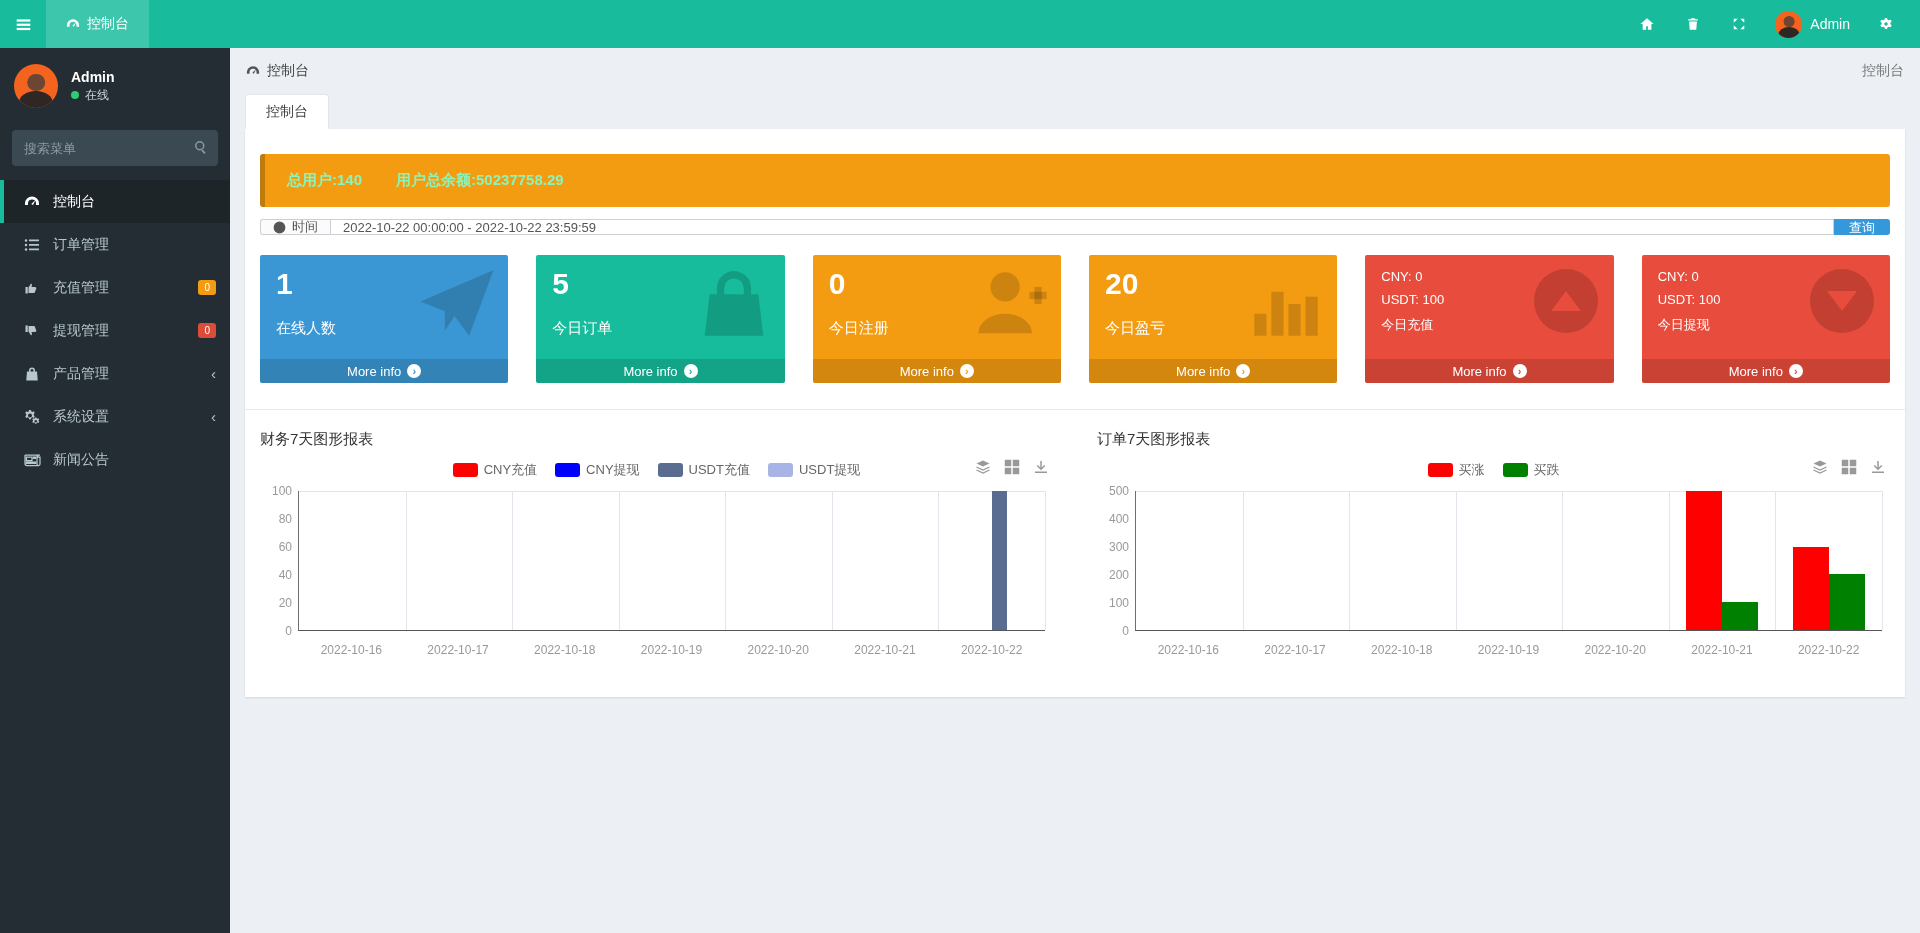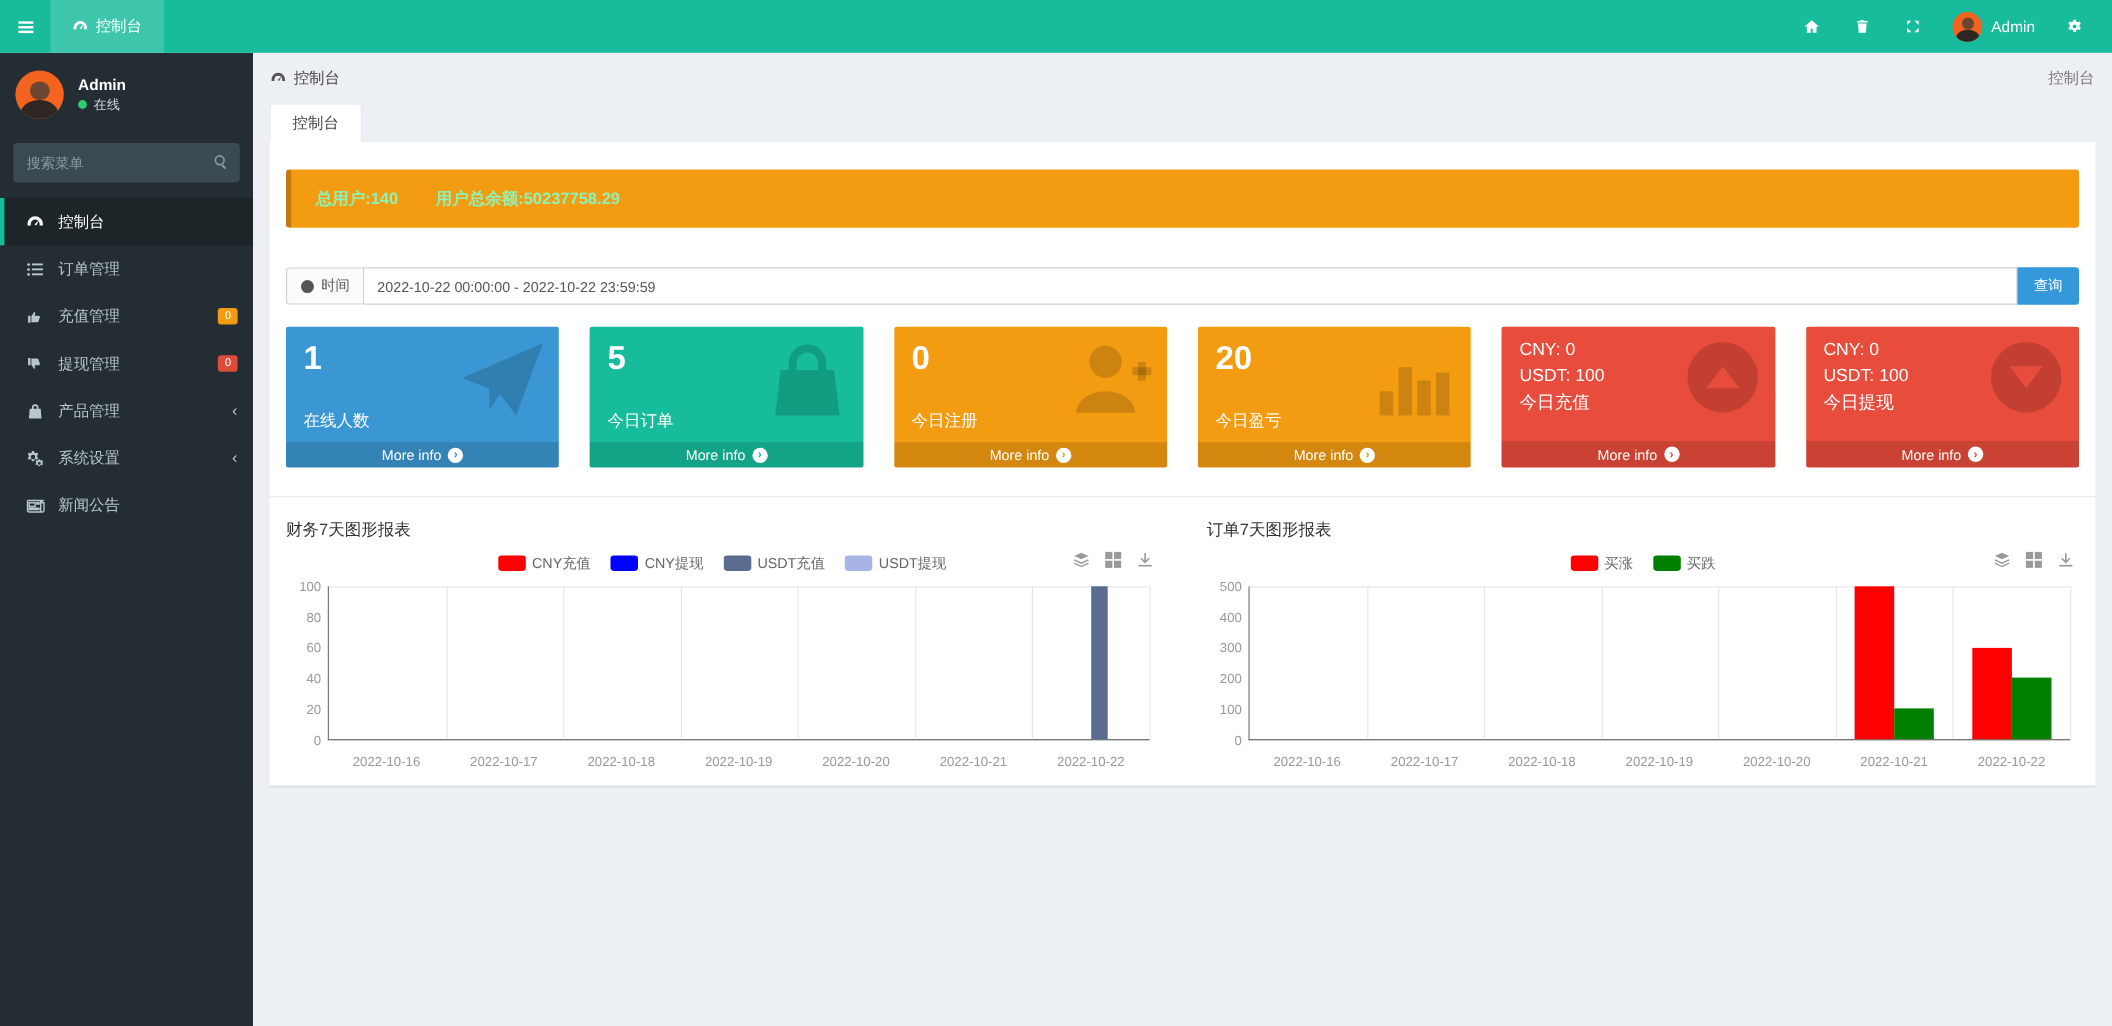--- a/index.html
+++ b/index.html
@@ -55,33 +55,33 @@
   .page { padding:0 15px; }
   .tab-strip { display:flex; margin-top:6px; }
   .tab { background:#fff; border:1px solid #e2e6ea; border-bottom:none; border-radius:3px 3px 0 0;
     padding:8px 20px; font-size:14px; color:#444; cursor:pointer; }
   .card { background:#fff; box-shadow:0 1px 2px rgba(0,0,0,.1); padding:15px; min-height:568px; }
 
   .alert { margin-top:10px; background:#f39c12; border-left:5px solid #bf7c0c; height:53px;
     display:flex; align-items:center; gap:34px; padding:0 22px; border-radius:3px;
     color:#8df3b8; font-size:15px; font-weight:bold; }
 
-  .filter-row { margin-top:36px; display:flex; height:34px; }
+  .filter-row { margin-top:12px; display:flex; height:16px; }
   .addon { display:flex; align-items:center; gap:6px; background:#fbfbfb; border:1px solid #ccd0d4;
     border-right:none; padding:0 12px; font-size:13px; color:#555; border-radius:3px 0 0 3px; }
   .date-input { flex:1; border:1px solid #ccd0d4; padding:0 12px; font-size:13px; color:#555; outline:none; }
   .query-btn { width:56px; background:#3498db; color:#fff; border:0; font-size:13px;
     border-radius:0 3px 3px 0; cursor:pointer; }
 
   .boxes { display:flex; gap:28px; margin-top:20px; }
   .ibox { flex:1; border-radius:2px; color:#fff; overflow:hidden; display:flex; flex-direction:column; height:128px; position:relative; }
   .ibox-body { flex:1; padding:10px 16px; position:relative; }
   .ibox-num { font-size:30px; font-weight:bold; line-height:38px; }
-  .ibox-label { font-size:15px; margin-top:28px;font-family:Liberation Serif, serif; }
-  .ibox-line { font-size:16px; line-height:23px; }
+  .ibox-label { font-size:15px; margin-top:16px;font-family:Liberation Serif, serif; }
+  .ibox-line { font-size:13px; line-height:23px; }
   .ibox-line.cn { margin-top:2px; }
   .ibox-bgicon { position:absolute; right:12px; top:10px; width:78px; height:78px; color:rgba(0,0,0,.16); }
   .ibox-bgicon svg { width:100%; height:100%; fill:currentColor; }
   .ibox-circle { position:absolute; right:16px; top:14px; width:64px; height:64px; border-radius:50%;
     background:rgba(0,0,0,.16); display:flex; align-items:center; justify-content:center; }
   .tri-up { width:0; height:0; border-left:15px solid transparent; border-right:15px solid transparent; border-bottom:20px solid #e74c3c; }
   .tri-down { width:0; height:0; border-left:15px solid transparent; border-right:15px solid transparent; border-top:20px solid #e74c3c; }
   .ibox-footer { height:24px; background:rgba(0,0,0,.13); display:flex; align-items:center; justify-content:center;
     gap:6px; color:#fff; font-size:13px; cursor:pointer; text-decoration:none; }
   .mi-arrow { width:14px; height:14px; border-radius:50%; background:#fff; display:inline-flex;

